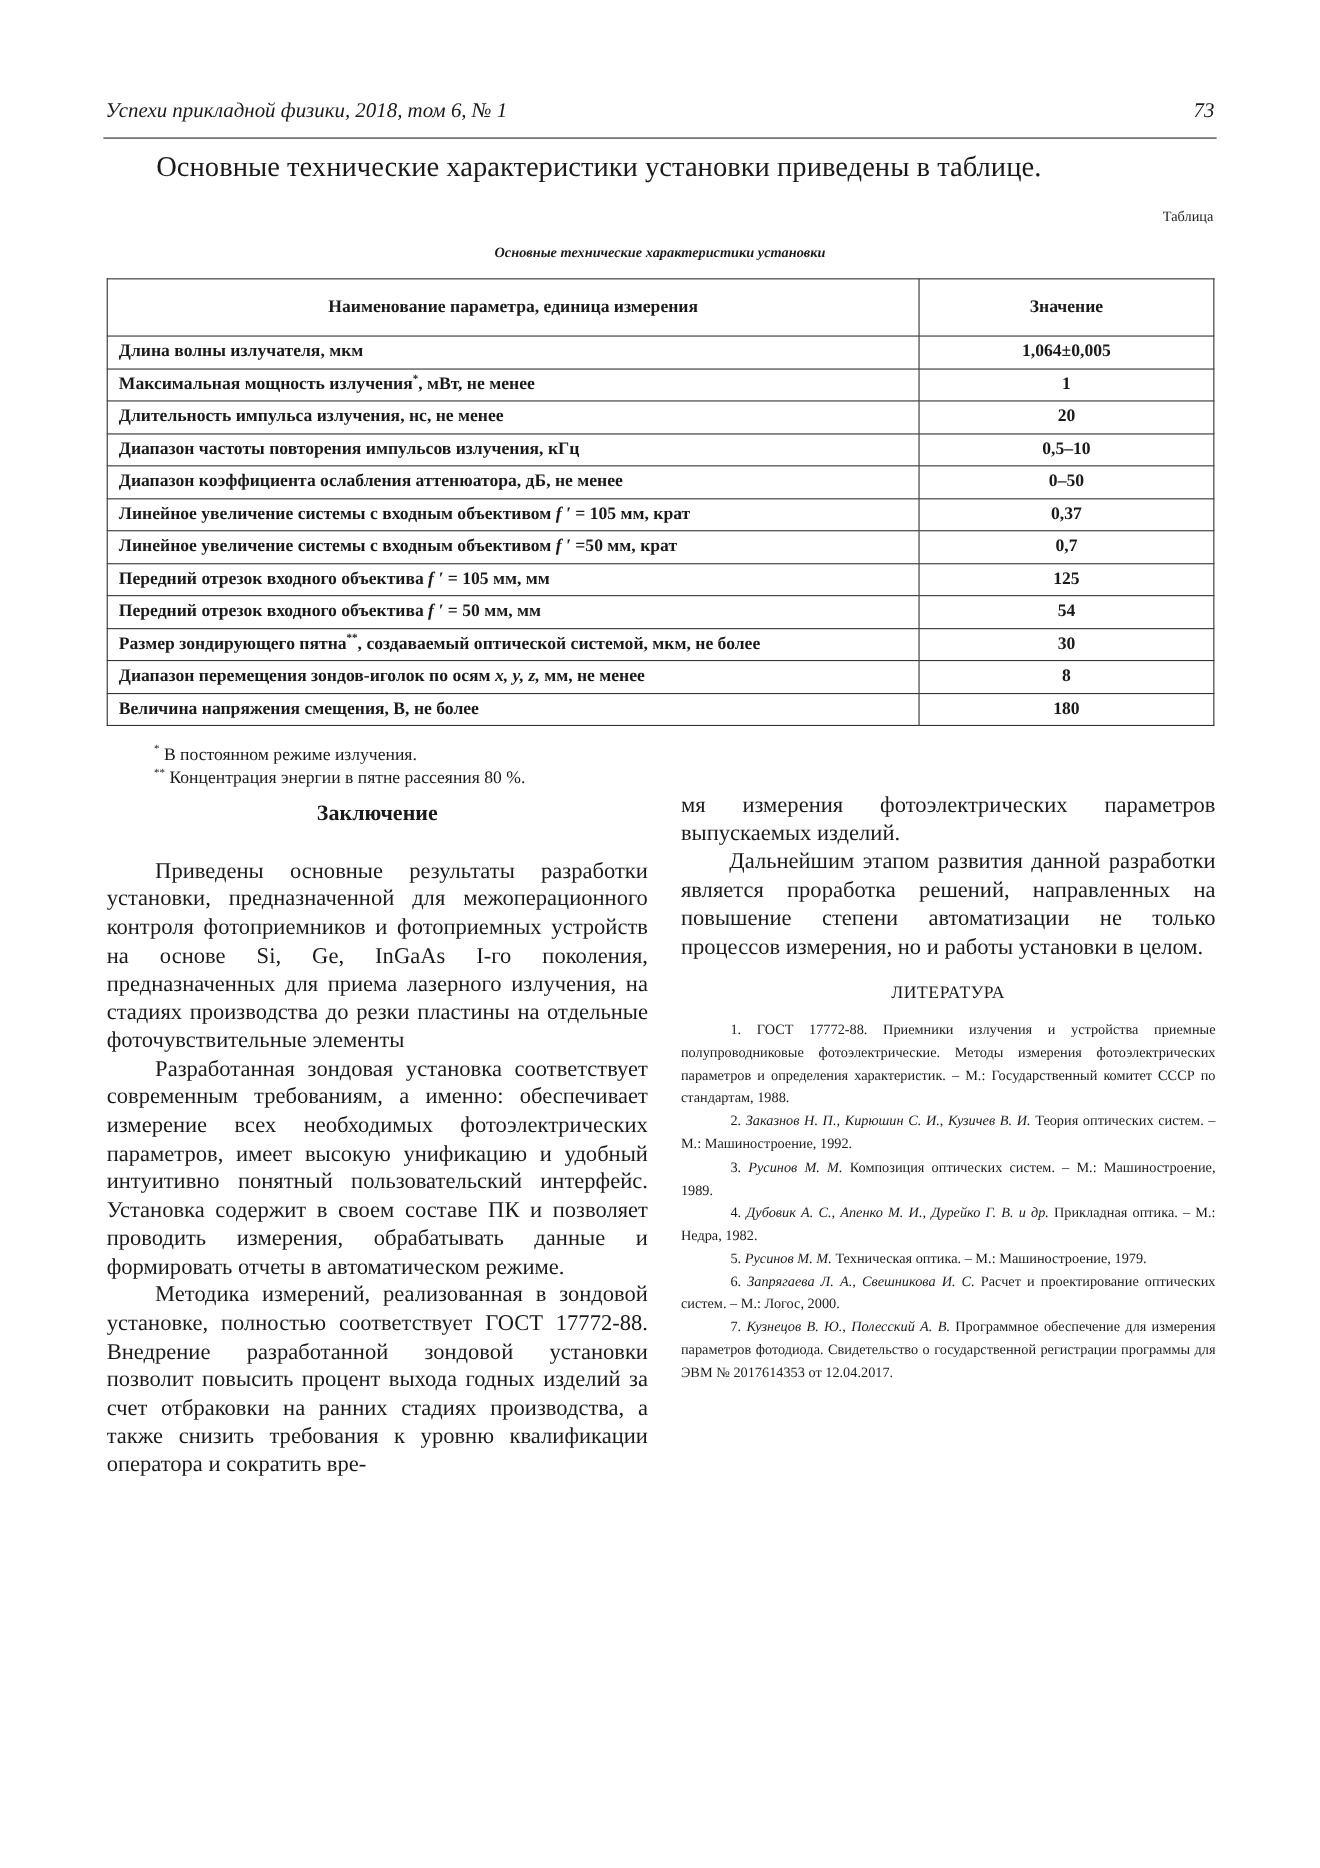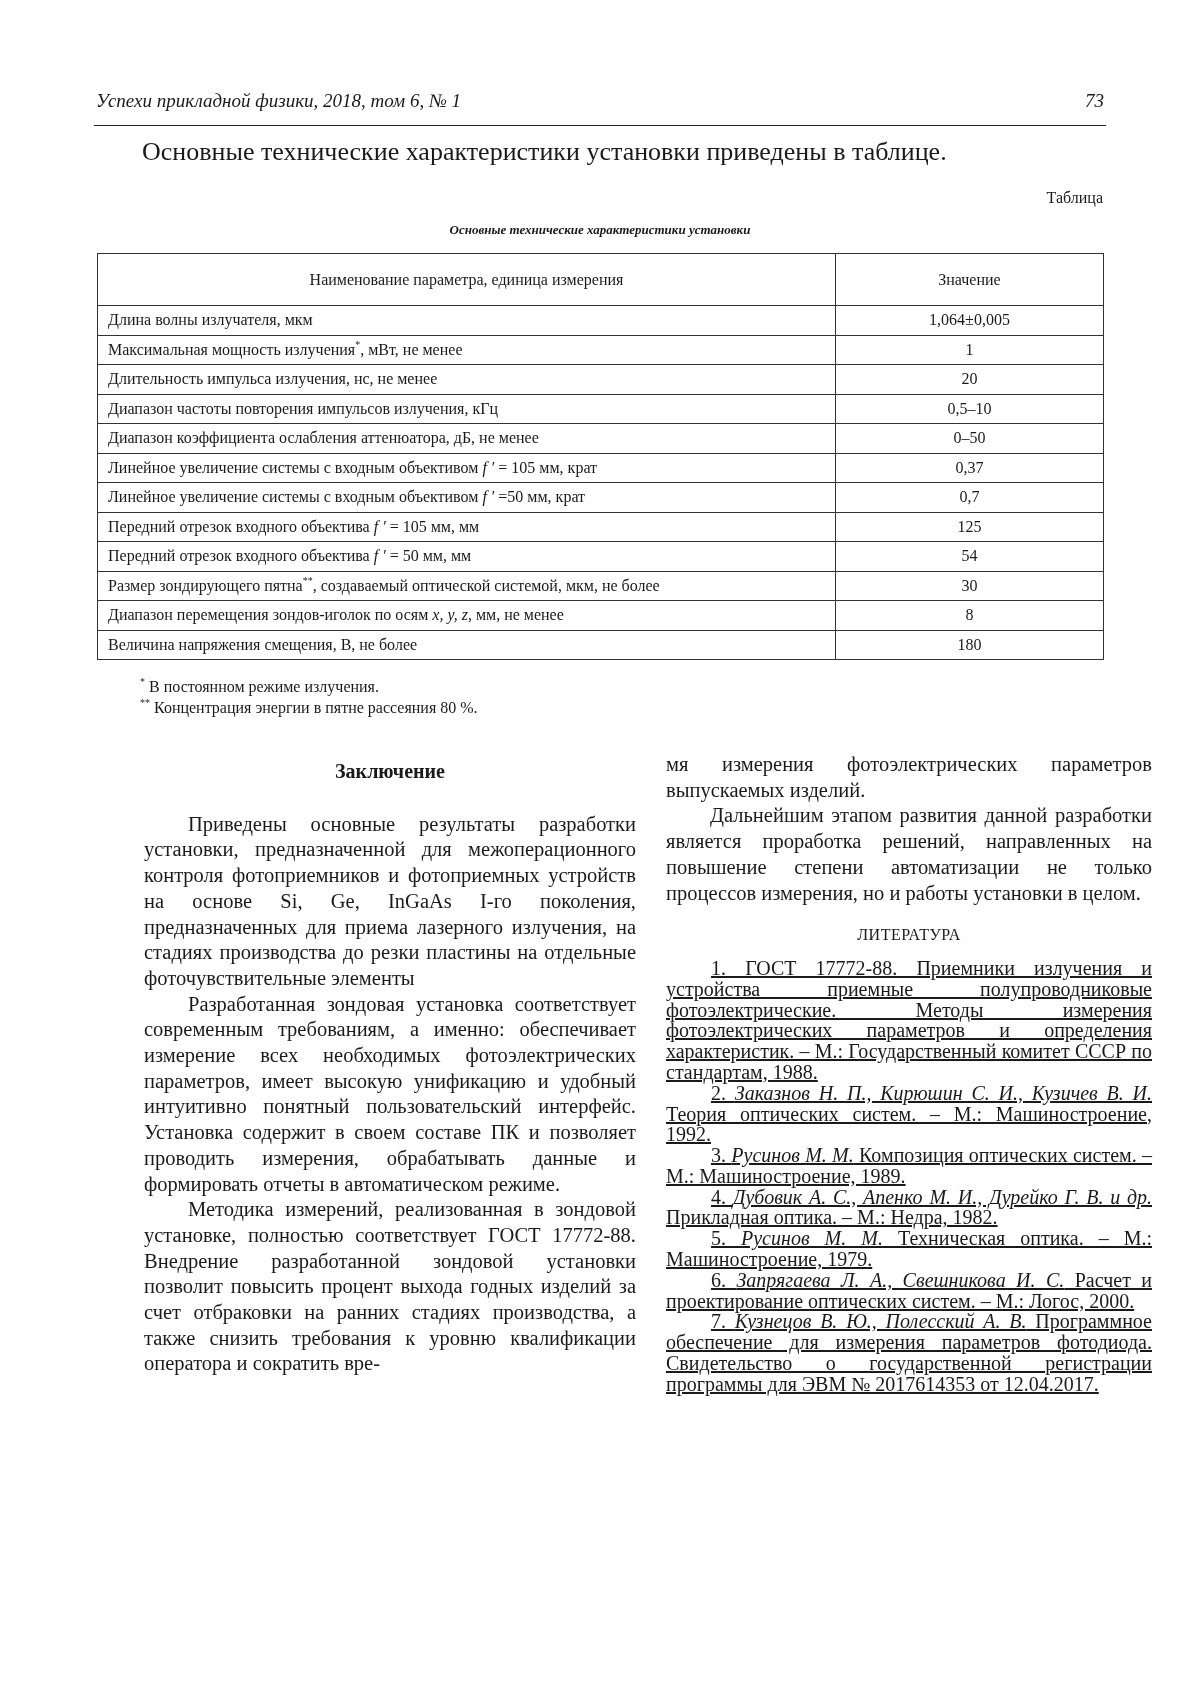--- a/index.html
+++ b/index.html
@@ -13,55 +13,54 @@
       font-style: italic; font-size: 19px;
     }
     .header-rule {
       position: absolute; left: 94px; top: 125px; width: 1012px; height: 0;
       border-top: 1.6px solid #222;
     }
     .intro {
       position: absolute; left: 142px; top: 137px; font-size: 26px;
     }
     .table-label {
-      position: absolute; right: 97px; top: 189px; font-size: 16px;
+      position: absolute; right: 97px; top: 189px; font-size: 13px;
     }
     .table-title {
       position: absolute; left: 97px; width: 1006px; top: 222px; text-align: center;
       font-size: 13px; font-weight: bold; font-style: italic;
     }
     table.spec {
       position: absolute; left: 97px; top: 253px; width: 1007px;
       border-collapse: collapse; font-size: 16px;
     }
     table.spec td, table.spec th {
       border: 1.3px solid #333; padding: 0 10px; height: 28.5px; line-height: 28px;
-      font-weight: normal; white-space: nowrap;
+      font-weight: bold; white-space: nowrap;
     }
     table.spec th { height: 51px; text-align: center; }
     table.spec th.col-val, table.spec td.val { width: 247px; text-align: center; }
     table.spec td.param { text-align: left; }
     sup.mark { font-size: 10px; vertical-align: 7px; line-height: 0; }
     .footnotes {
       position: absolute; left: 140px; top: 676px; font-size: 16px; line-height: 21px;
     }
     .col {
-      position: absolute; top: 752px; width: 492px; font-size: 20.5px; line-height: 25.7px;
+      position: absolute; top: 720px; width: 492px; font-size: 20.5px; line-height: 25.7px;
       text-align: justify;
-      margin-left: 47px;
     }
     .col.left { left: 97px; }
     .col.right { left: 619px; width: 486px; }
     .section-title {
       text-align: center; font-weight: bold; font-size: 20px; margin: 7px 0 27px 0;
     }
     .para { text-indent: 44px; margin: 0; }
     .para.cont { text-indent: 0; }
     .lit-title { text-align: center; font-size: 16px; margin: 16px 0 10px 0; letter-spacing: 0.5px; }
-    .ref { font-size: 20px; line-height: 20.8px; text-indent: 45px; margin: 0; text-align: justify; text-decoration: underline; }
+    .ref { font-size: 13px; line-height: 20.8px; text-indent: 45px; margin: 0; text-align: justify; }
     .ref i { font-style: italic; }
   </style>
 </head>
 <body>
 
 <div class="header">
   <span>Успехи прикладной физики, 2018, том 6, № 1</span>
   <span>73</span>
 </div>
 <div class="header-rule"></div>

